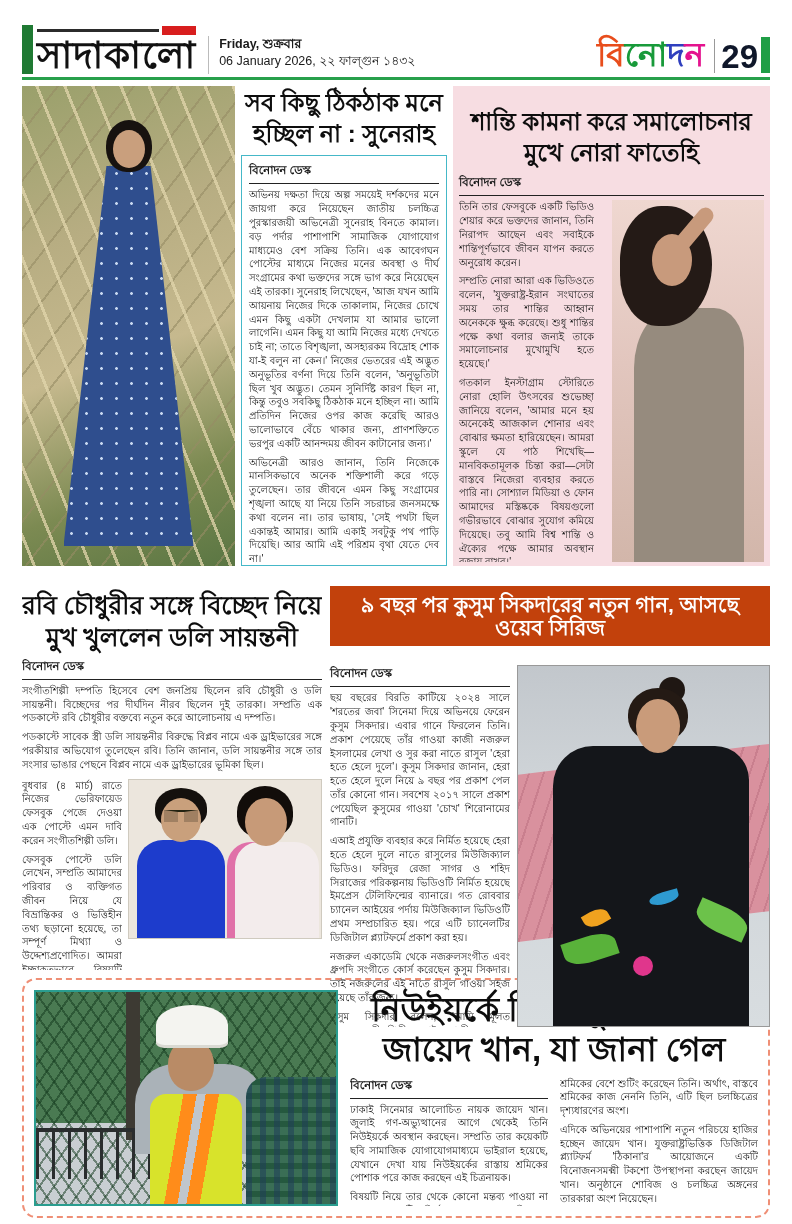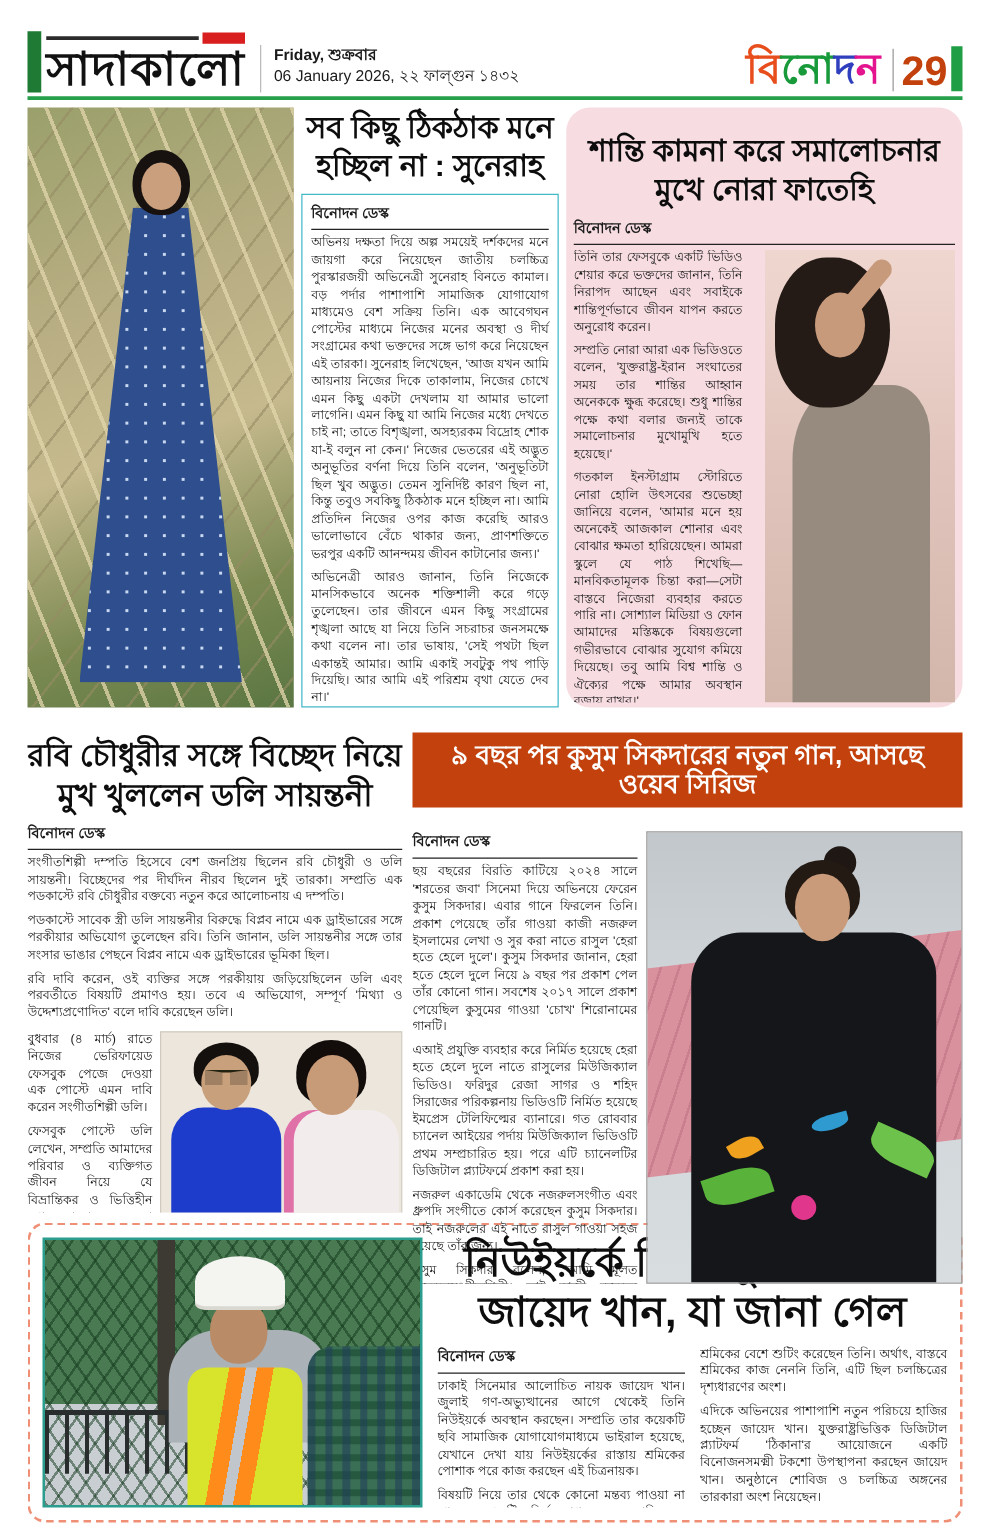--- a/index.html
+++ b/index.html
@@ -16,21 +16,21 @@
   .topline .rule{flex:1;height:3px;background:#2b2b2b;}
   .topline .badge{width:34px;height:9px;background:#d81e1e;margin-left:3px;}
   .logo{font-size:37px;font-weight:800;letter-spacing:1px;color:#111;line-height:1;}
   .date-block{margin-left:12px;padding-left:10px;border-left:1px solid #bbb;
               font-size:12.5px;line-height:1.35;padding-bottom:4px;}
   .date-block .d1{font-weight:800;}
   .mast-spacer{flex:1;}
   .section-name{font-size:33px;font-weight:800;line-height:1;padding-bottom:3px;}
   .pageno-wrap{display:flex;align-items:flex-end;margin-left:10px;padding-bottom:1px;}
   .pageno-vline{width:1px;height:34px;background:#999;margin-right:6px;}
-  .pageno{font-size:33px;font-weight:800;color:#c2410c;line-height:1;}
+  .pageno{font-size:33px;font-weight:800;color:#0f172a;line-height:1;}
   .pageno-bar{width:9px;height:36px;background:#1f9e46;margin-left:3px;}
   .green-rule{height:3px;background:#27a04b;margin-top:3px;}
 
   
   .byline{font-weight:800;font-size:11.5px;border-bottom:1.5px solid #222;
           padding-bottom:2px;margin-bottom:4px;}
   .para{margin:0 0 5px 0;}
   .body-text{font-size:10px;line-height:1.38;text-align:justify;}
   .clip{overflow:hidden;}
   .hl{font-weight:800;color:#0d0d0d;text-align:center;}
@@ -47,21 +47,21 @@
     background:#17120f;border-radius:50% 50% 45% 45%;}
   .fig-sunerah .face{position:absolute;left:50%;top:10px;transform:translateX(-50%);width:32px;height:38px;
     background:#c99f7d;border-radius:50%;}
   .fig-sunerah .dress{position:absolute;left:0;top:46px;width:130px;height:380px;
     clip-path:polygon(33% 0,67% 0,100% 100%,0 100%);
     background:radial-gradient(#c8d8f0 1.3px,transparent 1.5px) 0 0/15px 15px,#2f4e8e;}
   .a1-col{width:206px;flex:none;display:flex;flex-direction:column;}
   .a1-head{font-size:24px;line-height:1.28;margin:2px 0 6px;}
   .a1-box{border:1.5px solid #45b8c8;padding:6px 7px;flex:1;}
 
-  .a2-col{flex:1;background:#f7dde2;display:flex;flex-direction:column;padding:4px 6px;border-radius:19px;}
+  .a2-col{flex:1;background:#f7dde2;display:flex;flex-direction:column;padding:4px 6px;}
   .a2-head{font-size:24px;line-height:1.3;margin-bottom:6px;}
   .a2-body{display:flex;gap:18px;flex:1;}
   .a2-text{flex:1;}
   .ph-nora{width:152px;flex:none;position:relative;overflow:hidden;
     background:linear-gradient(180deg,#efd7d0,#e2c6be 45%,#d2b6aa);}
   .ph-nora .hair{position:absolute;left:8px;top:6px;width:92px;height:120px;background:#241a16;
     border-radius:48% 52% 55% 45%;}
   .ph-nora .face{position:absolute;left:40px;top:34px;width:40px;height:52px;background:#c89a7c;border-radius:50%;}
   .ph-nora .arm{position:absolute;left:70px;top:2px;width:16px;height:64px;background:#c89a7c;
     border-radius:8px;transform:rotate(40deg);}
@@ -215,21 +215,20 @@
       </article>
     </div>
 
     <div class="row2">
       <article class="a3-col clip">
         <h1 class="hl a3-head">রবি চৌধুরীর সঙ্গে বিচ্ছেদ নিয়ে মুখ খুললেন ডলি সায়ন্তনী</h1>
         <div class="byline">বিনোদন ডেস্ক</div>
         <div class="body-text">
             <p class="para">সংগীতশিল্পী দম্পতি হিসেবে বেশ জনপ্রিয় ছিলেন রবি চৌধুরী ও ডলি সায়ন্তনী। বিচ্ছেদের পর দীর্ঘদিন নীরব ছিলেন দুই তারকা। সম্প্রতি এক পডকাস্টে রবি চৌধুরীর বক্তব্যে নতুন করে আলোচনায় এ দম্পতি।</p>
             <p class="para">পডকাস্টে সাবেক স্ত্রী ডলি সায়ন্তনীর বিরুদ্ধে বিপ্লব নামে এক ড্রাইভারের সঙ্গে পরকীয়ার অভিযোগ তুলেছেন রবি। তিনি জানান, ডলি সায়ন্তনীর সঙ্গে তার সংসার ভাঙার পেছনে বিপ্লব নামে এক ড্রাইভারের ভূমিকা ছিল।</p>
-            <p class="para">রবি দাবি করেন, ওই ব্যক্তির সঙ্গে পরকীয়ায় জড়িয়েছিলেন ডলি এবং পরবর্তীতে বিষয়টি প্রমাণও হয়। তবে এ অভিযোগ, সম্পূর্ণ 'মিথ্যা ও উদ্দেশ্যপ্রণোদিত' বলে দাবি করেছেন ডলি।</p>
           </div>
         <div class="a3-mid">
           <div class="body-text a3-midtext clip">
               <p class="para">বুধবার (৪ মার্চ) রাতে নিজের ভেরিফায়েড ফেসবুক পেজে দেওয়া এক পোস্টে এমন দাবি করেন সংগীতশিল্পী ডলি।</p>
               <p class="para">ফেসবুক পোস্টে ডলি লেখেন, সম্প্রতি আমাদের পরিবার ও ব্যক্তিগত জীবন নিয়ে যে বিভ্রান্তিকর ও ভিত্তিহীন তথ্য ছড়ানো হয়েছে, তা সম্পূর্ণ মিথ্যা ও উদ্দেশ্যপ্রণোদিত। আমরা ইচ্ছাকৃতভাবে বিষয়টি নিয়ে কোনো বিতর্কে যেতে চাই না।</p>
             </div>
           <div class="ph-dolly">
             <div class="m-torso"></div>
             <div class="m-hair"></div>
             <div class="m-face"></div>

